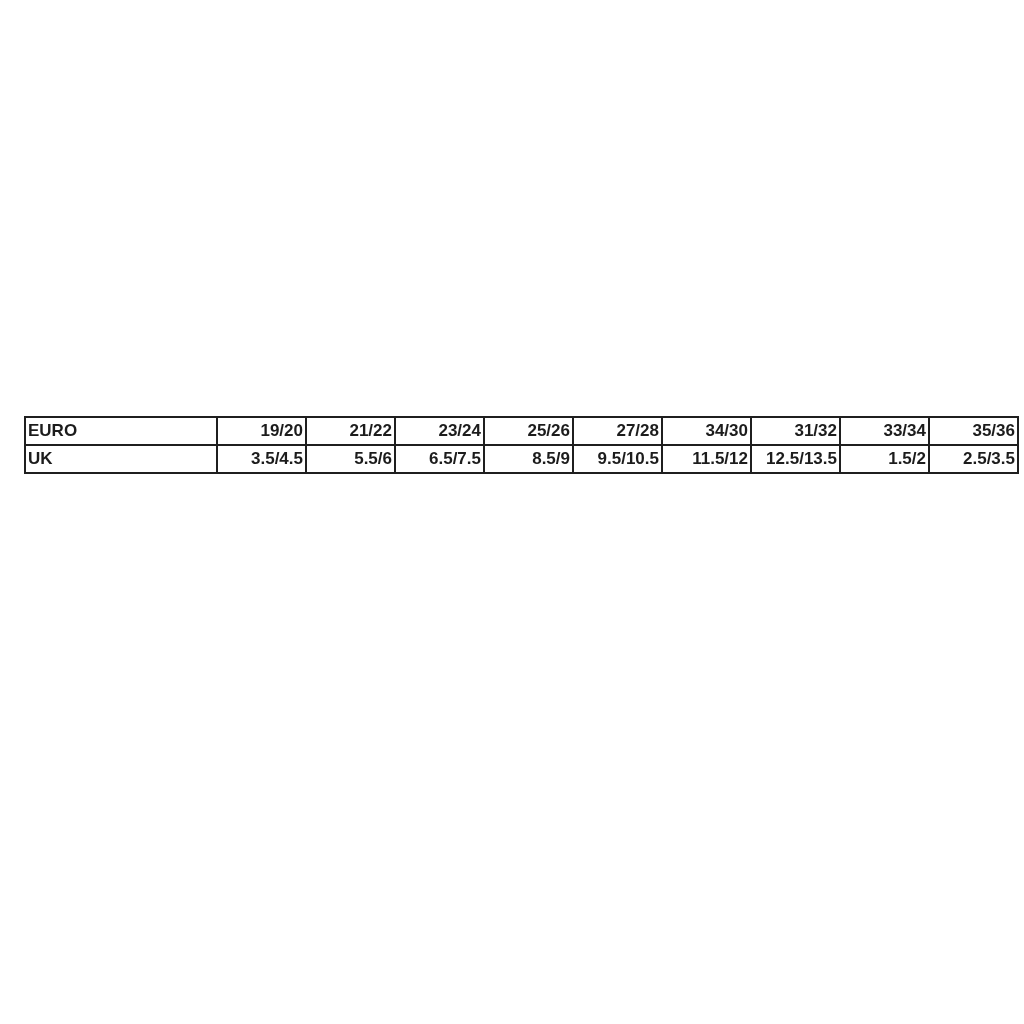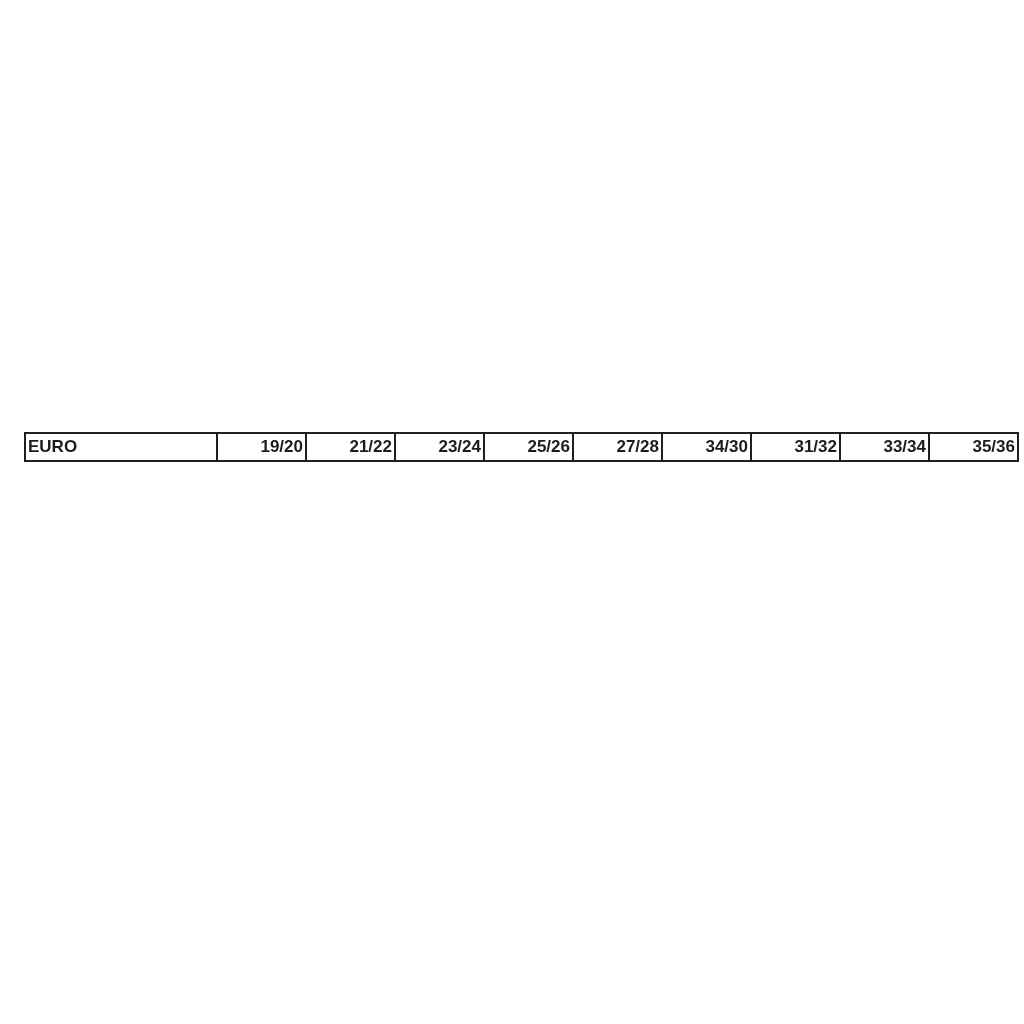--- a/index.html
+++ b/index.html
@@ -22,21 +22,21 @@
     top: 406px;
     font-size: 17px;
     font-weight: bold;
     letter-spacing: 0.2px;
     white-space: nowrap;
     color: #1c1c1c;
   }
   table.size-table {
     position: absolute;
     left: 24px;
-    top: 432px;
+    top: 416px;
     width: 958px;
     border-collapse: collapse;
     table-layout: fixed;
     background: #a3a3a3;
   }
   table.size-table td {
     border: 2px solid #1f1f1f;
     height: 26px;
     font-size: 17px;
     font-weight: bold;
@@ -72,18 +72,30 @@
         <td class="data-cell">23/24</td>
         <td class="data-cell">25/26</td>
         <td class="data-cell">27/28</td>
         <td class="data-cell">34/30</td>
         <td class="data-cell">31/32</td>
         <td class="data-cell">33/34</td>
         <td class="data-cell">35/36</td>
       </tr>
 
 
+      <tr>
+        <td class="label-cell">UK</td>
+        <td class="data-cell">3.5/4.5</td>
+        <td class="data-cell">5.5/6</td>
+        <td class="data-cell">6.5/7.5</td>
+        <td class="data-cell">8.5/9</td>
+        <td class="data-cell">9.5/10.5</td>
+        <td class="data-cell">11.5/12</td>
+        <td class="data-cell">12.5/13.5</td>
+        <td class="data-cell">1.5/2</td>
+        <td class="data-cell">2.5/3.5</td>
+      </tr>
 
 
     </tbody>
   </table>
 
 </div>
 
 </body></html>

